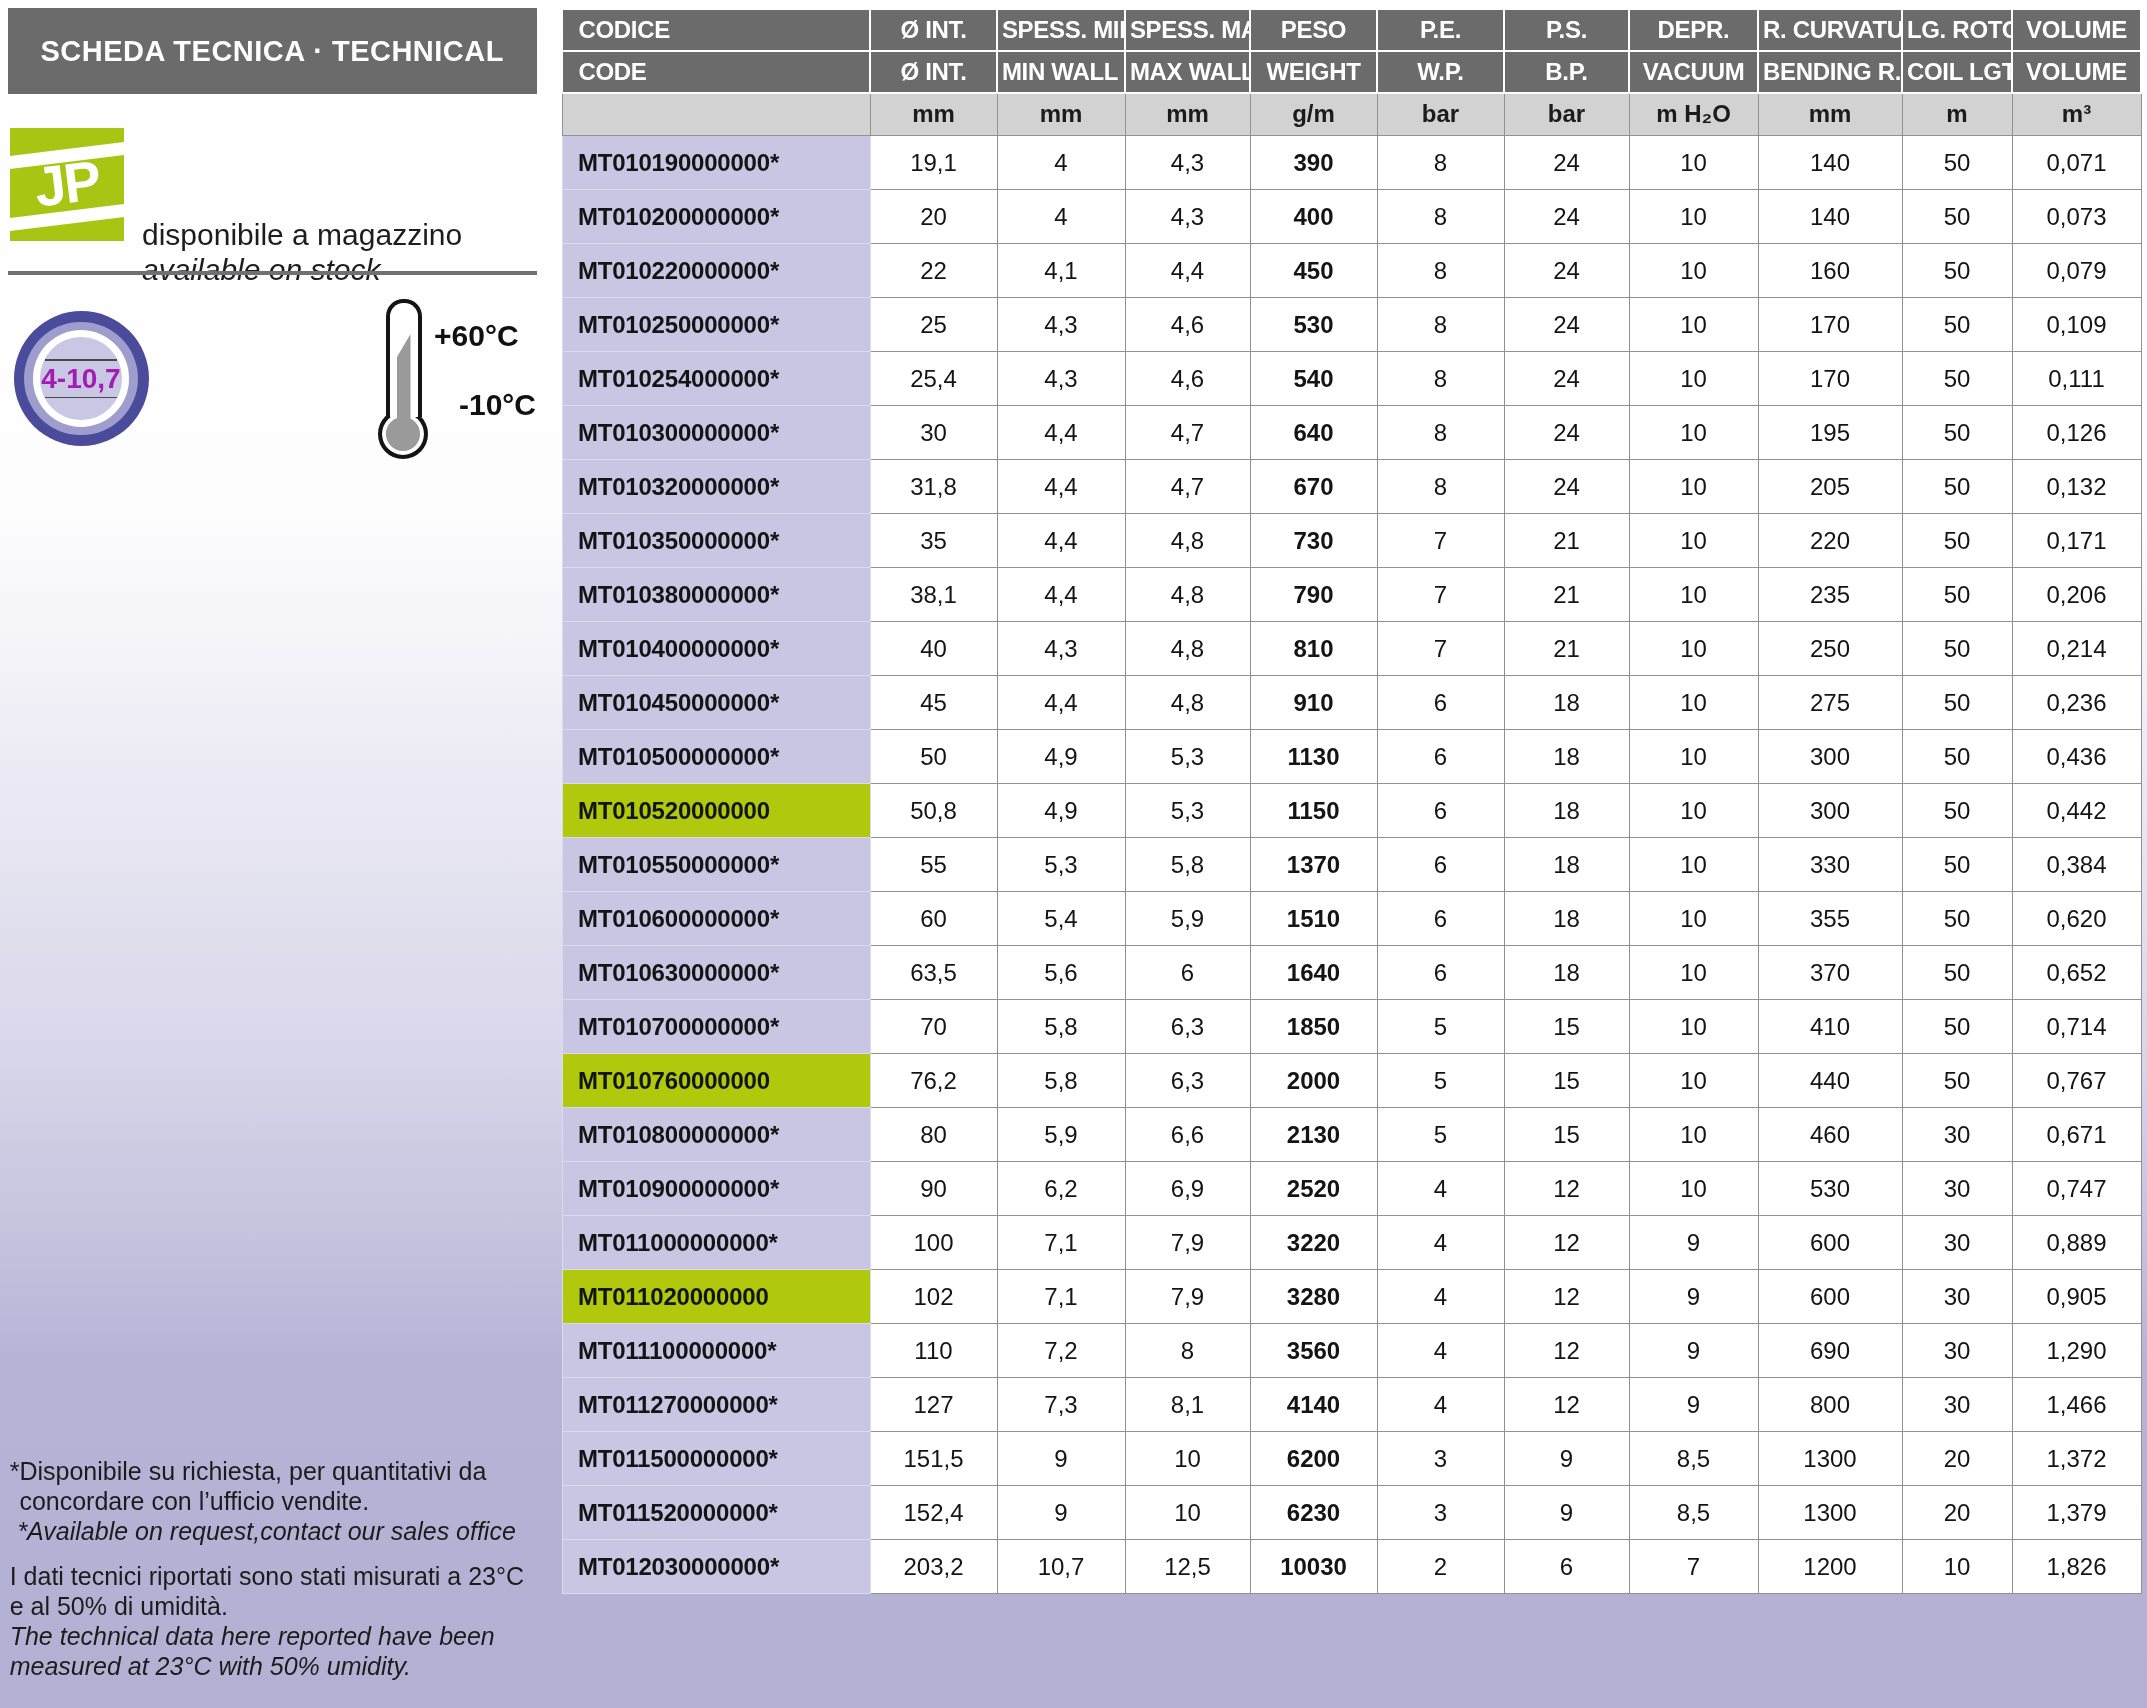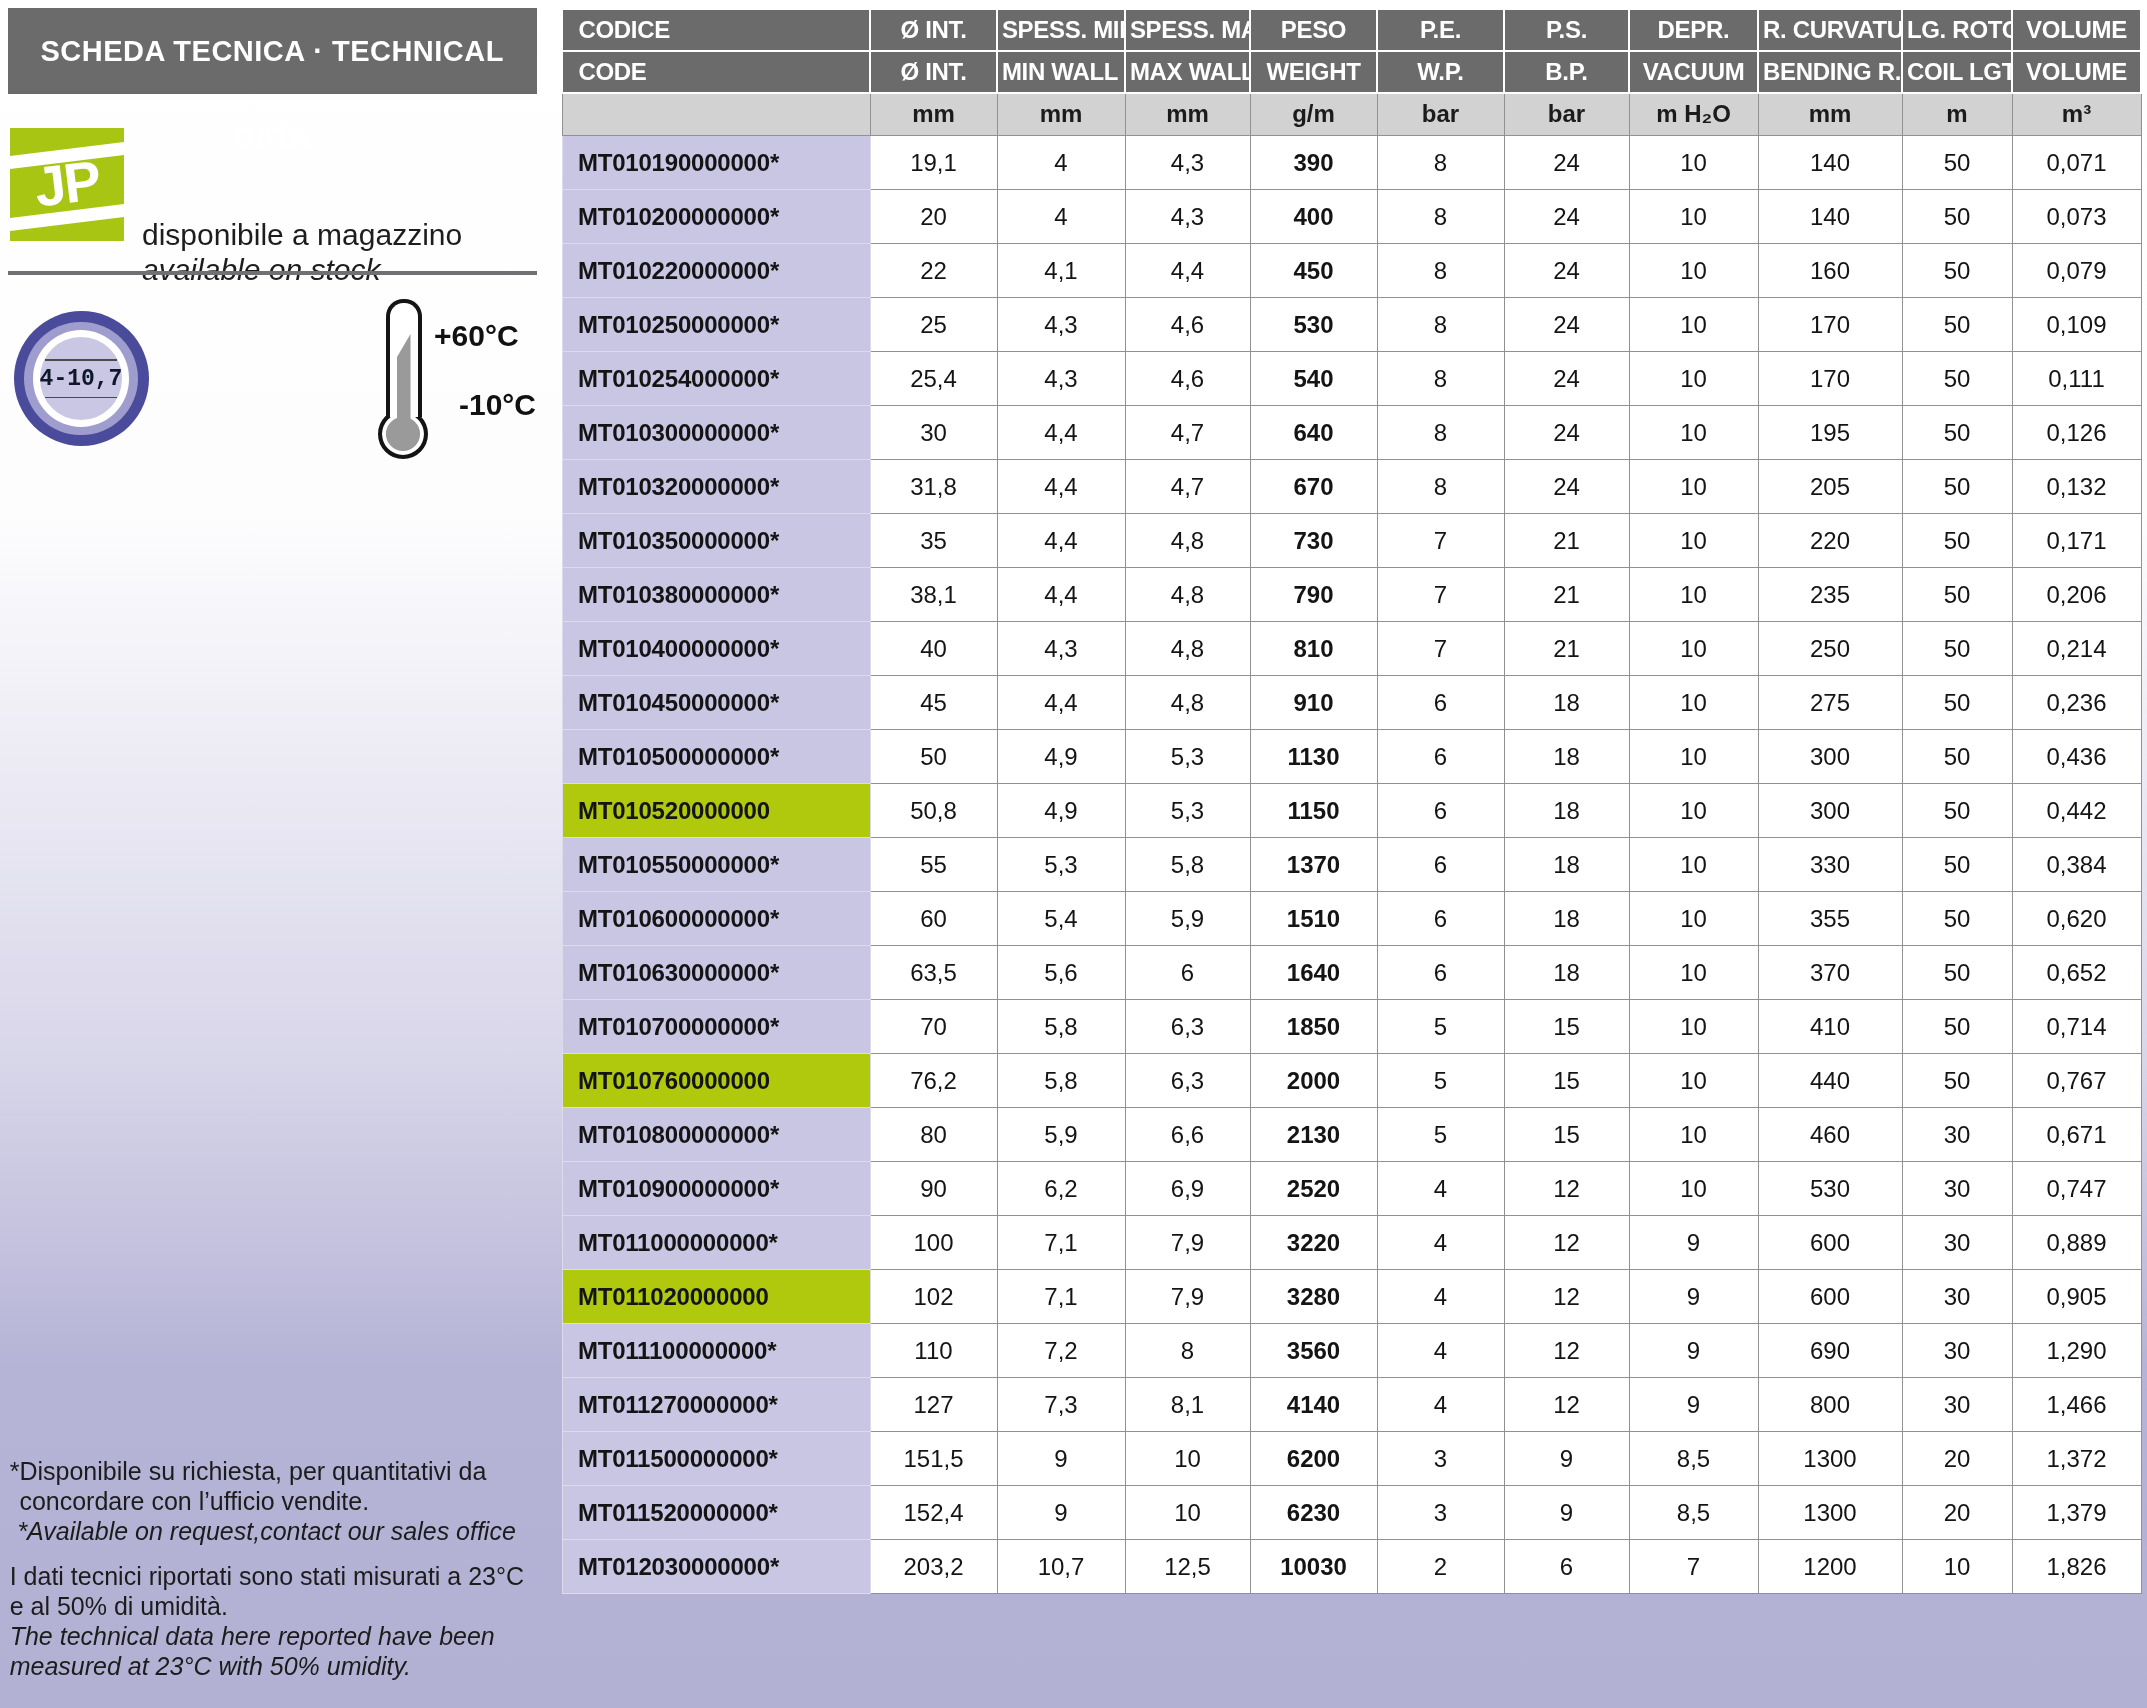--- a/index.html
+++ b/index.html
@@ -27,21 +27,21 @@
   .stock-text{left:142px; top:182px; font-size:30px; color:#1d1d1d; line-height:1.15;margin-top:36px;}
   .stock-text .en{font-style:italic;}
   .divider{left:7.7px; top:271px; width:529px; height:3.9px; background:#6f6f74;}
 
   .ring{left:13.5px; top:311px; width:135px; height:135px; border-radius:50%;
     background:var(--ring_indigo); padding:10.6px;}
   .ring2{width:100%; height:100%; border-radius:50%; background:#9f9dcd; padding:8.7px;}
   .ring3{width:100%; height:100%; border-radius:50%; background:#ffffff; padding:6.8px;}
   .ring-inner{width:100%; height:100%; border-radius:50%; background:#c9c7e3; position:relative;
     display:flex; align-items:center; justify-content:center;}
-  .ring-inner .lbl{font-size:23px; font-weight:bold; color:#0f172a;font-family:Liberation Mono, monospace;}
+  .ring-inner .lbl{font-size:28px; font-weight:bold; color:#a21caf;}
   .ring-line{position:absolute; left:7%; width:86%; height:1.9px; background:#4a4a4a;}
   .ring-line.t{top:26%;} .ring-line.b{bottom:26%;}
 
   .thermo-bulb{left:378px; top:409px; width:50px; height:50px; border-radius:50%;
     border:4.8px solid #141414; background:#9a9a9a; box-shadow:inset 0 0 0 3.9px #fff; z-index:1;}
   .thermo-tube{left:386px; top:299px; width:36px; height:118px; border:4.8px solid #141414;
     border-bottom:none; border-radius:17.4px 17.4px 0 0; background:#fff; z-index:2;}
   .thermo-mercury{left:397px; top:332px; width:13.5px; height:104px; background:#9a9a9a; z-index:3;
     clip-path:polygon(0 24%,100% 2%,100% 100%,0 100%);}
   .temp{font-size:30px; font-weight:bold; color:#111; z-index:4;}

